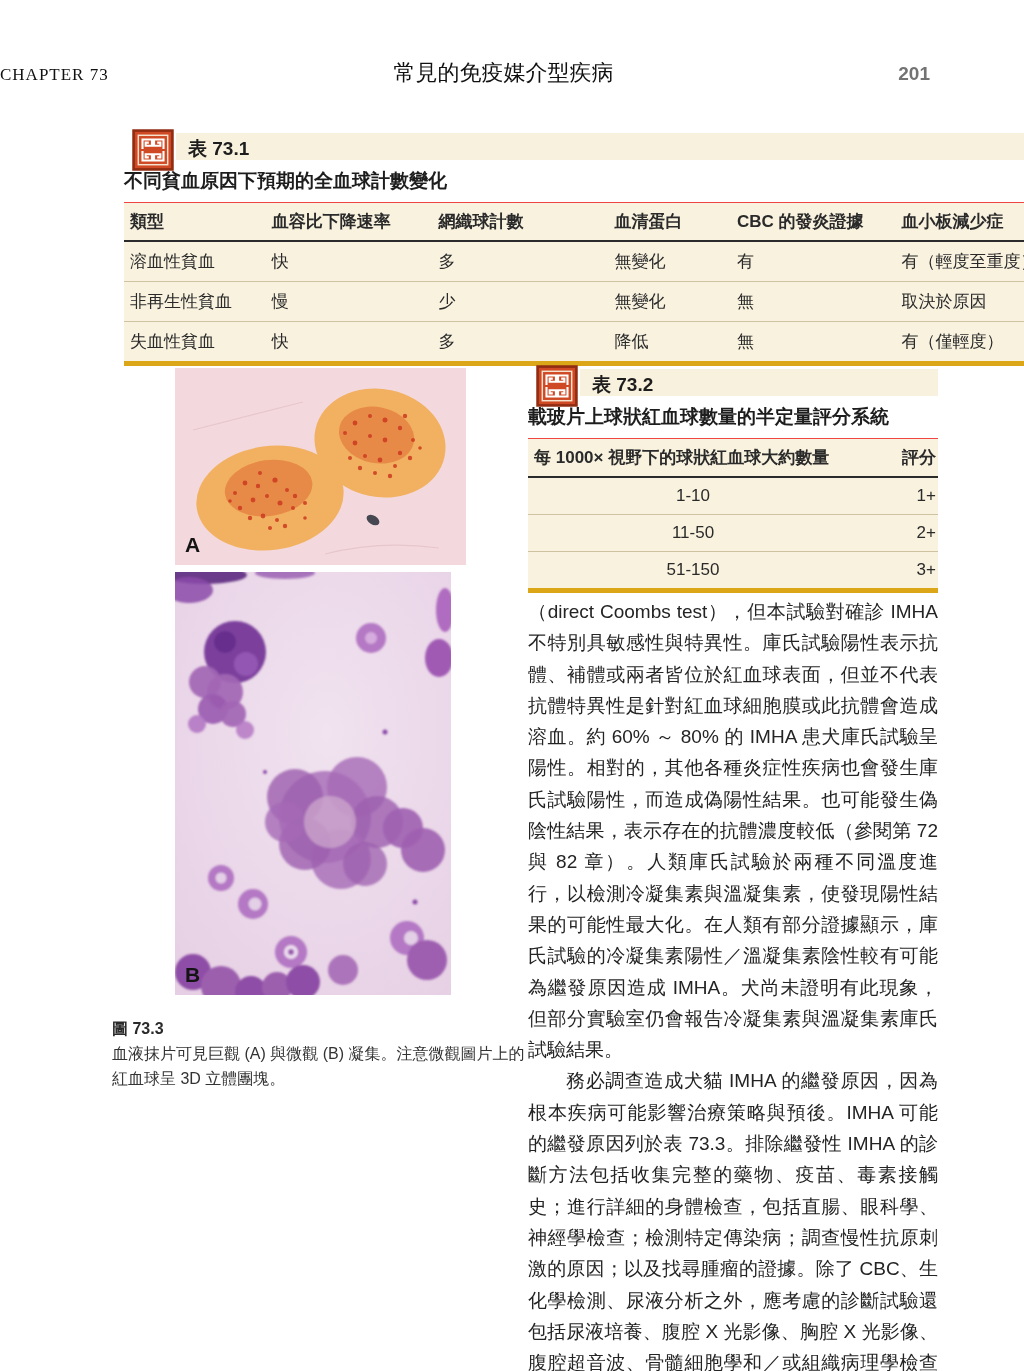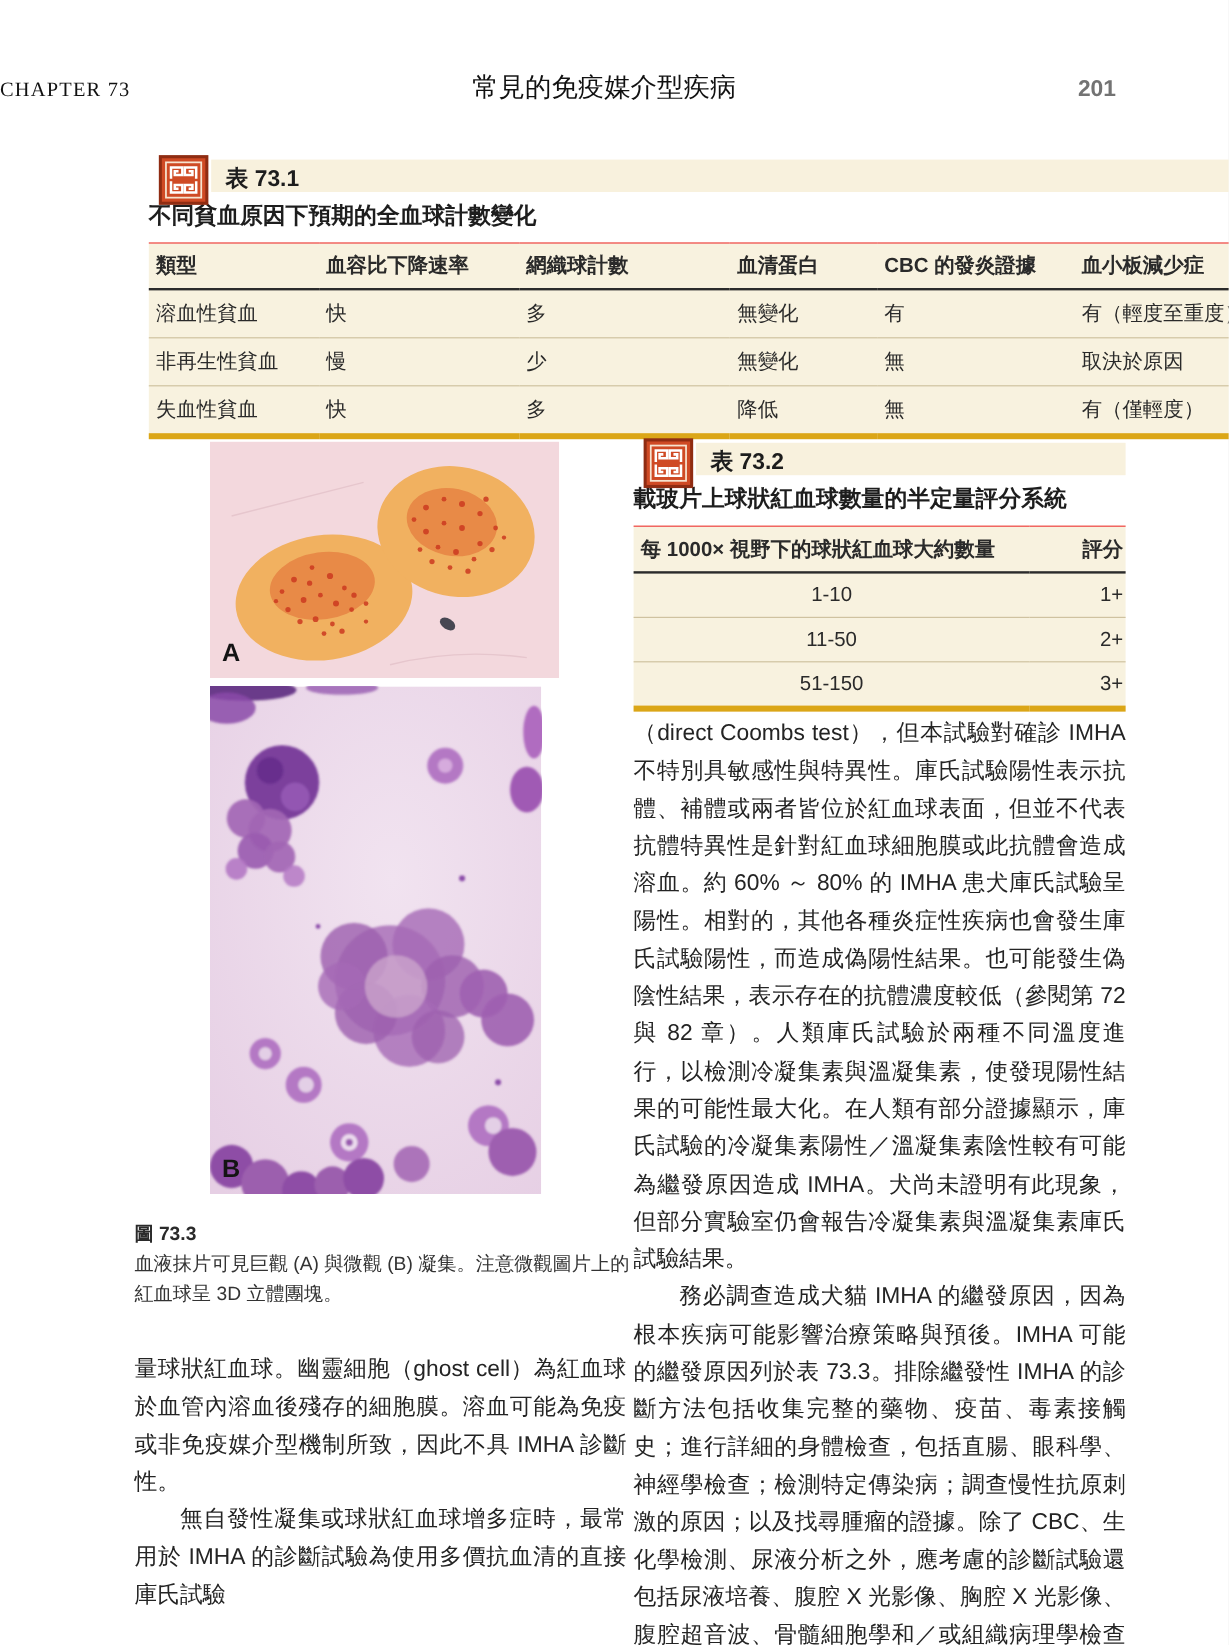--- a/index.html
+++ b/index.html
@@ -257,24 +257,20 @@
       </g>
     </svg>
     <span class="figlabel">B</span>
   </div>
 
   <div class="figcaption" style="top:968px; left:112px; width:414px;margin-top:48px;">
     <span class="ct">圖 73.3</span>
     <span>血液抹片可見巨觀 (A) 與微觀 (B) 凝集。注意微觀圖片上的紅血球呈 3D 立體團塊。</span>
   </div>
 
-  <div class="bodycol" style="top:1126px; left:112px; width:410px;">
-    <p>量球狀紅血球。幽靈細胞（ghost cell）為紅血球於血管內溶血後殘存的細胞膜。溶血可能為免疫或非免疫媒介型機制所致，因此不具 IMHA 診斷性。</p>
-    <p class="indent">無自發性凝集或球狀紅血球增多症時，最常用於 IMHA 的診斷試驗為使用多價抗血清的直接庫氏試驗</p>
-  </div>
 
   <div class="tblock t2" style="top:366px; left:528px; width:410px;">
     <div class="labelrow">
       <div class="band"></div>
       <svg class="ornament" viewBox="0 0 40 40">
         <rect x="1.5" y="1.5" width="37" height="37" fill="#cf4a24" stroke="#8f2c12" stroke-width="2.5"></rect>
         <rect x="6" y="6" width="28" height="28" fill="none" stroke="#f6e3cf" stroke-width="1.4"></rect>
         <path id="orn2" d="M10 19 V10 h9 v6 h-6 v-3 h3" stroke="#ffffff" fill="none" stroke-width="2"></path>
         <use href="#orn2" transform="translate(40,0) scale(-1,1)"></use>
         <use href="#orn2" transform="translate(0,40) scale(1,-1)"></use>

